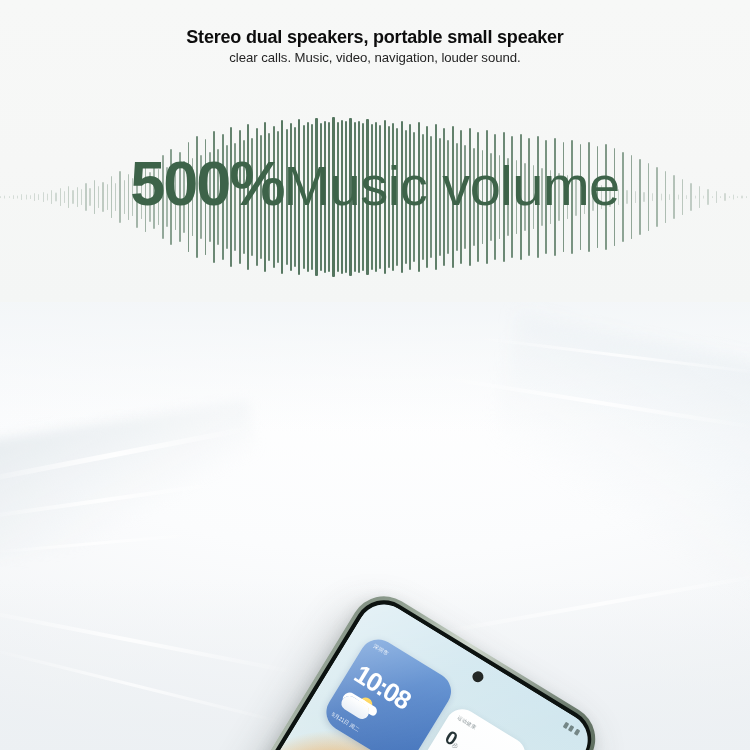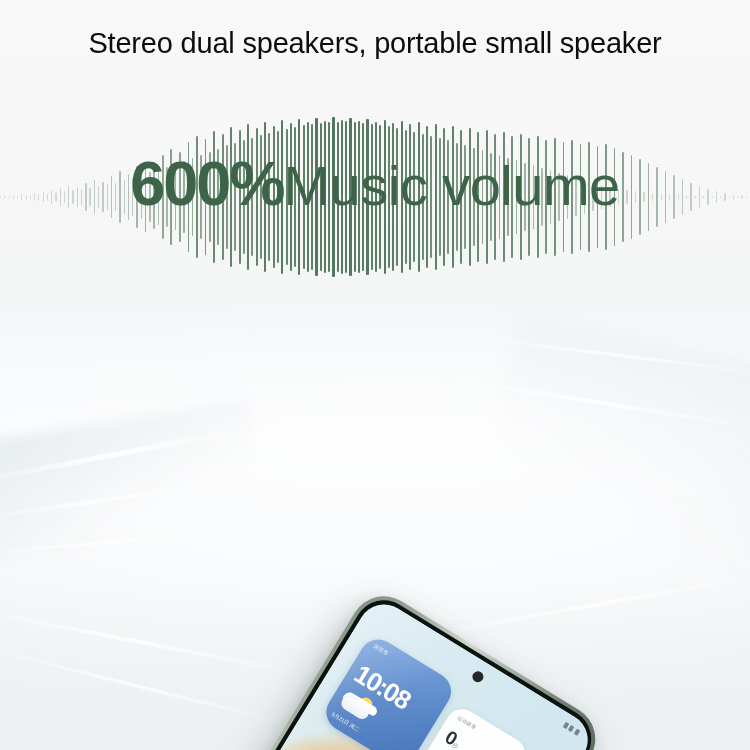--- a/index.html
+++ b/index.html
@@ -14,21 +14,21 @@
   
   .audio-section {
     position:absolute; left:0; top:0; width:750px; height:302px;
     background:linear-gradient(180deg,#f7f8f7 0%, #f6f7f6 55%, #f4f6f5 100%);
     overflow:hidden;
   }
   .audio-section .hdr {
     position:absolute; left:0; top:0; width:750px; z-index:4; text-align:center;
   }
   .headline {
-    font-size:29px; font-weight:normal; color:#0d0d0d;
+    font-size:18px; font-weight:bold; color:#0d0d0d;
     letter-spacing:-0.2px; margin-top:28px; line-height:1.1;
   }
   .subline {
     font-size:13.2px; color:#242424; line-height:1.55;
     margin-top:12px; letter-spacing:-0.05px;
   }
 
   
   .wave {
     position:absolute; left:0; top:112px; width:750px; height:170px; z-index:1;
@@ -320,25 +320,26 @@
         <i style="left: 720.17px; height: 2px; background: rgb(61, 99, 73); opacity: 0.169; width: 1.11px;"></i>
         <i style="left: 724.432px; height: 8px; background: rgb(61, 99, 73); opacity: 0.196; width: 1.16px;"></i>
         <i style="left: 728.693px; height: 2px; background: rgb(61, 99, 73); opacity: 0.169; width: 1.11px;"></i>
         <i style="left: 732.955px; height: 5px; background: rgb(61, 99, 73); opacity: 0.182; width: 1.13px;"></i>
         <i style="left: 737.216px; height: 2px; background: rgb(61, 99, 73); opacity: 0.169; width: 1.11px;"></i>
         <i style="left: 741.477px; height: 3px; background: rgb(61, 99, 73); opacity: 0.174; width: 1.12px;"></i>
         <i style="left: 745.739px; height: 2px; background: rgb(61, 99, 73); opacity: 0.169; width: 1.11px;"></i>
       </div>
 
     <div class="bigvol">
-      <span class="pct">600%</span><span class="lbl">Music volume</span>
+      <span class="pct">500%</span><span class="lbl">Music volume</span>
     </div>
 
     <div class="hdr">
       <h1 class="headline">Stereo dual speakers, portable small speaker</h1>
+      <p class="subline" style="margin-top:0">clear calls. Music, video, navigation, louder sound.</p>
     </div>
   </section>
 
   <section class="ram-section">
 
     <div class="shade" style="left:-40px; top:120px; width:300px; height:120px; background:linear-gradient(160deg, rgba(226,232,236,.85) 0%, rgba(255,255,255,0) 72%); transform:rotate(-9deg); filter:blur(6px);"></div>
     <div class="shade" style="left:0; top:0; width:750px; height:130px; background:linear-gradient(180deg, rgba(243,246,248,.95) 0%, rgba(255,255,255,0) 100%);"></div>
     <div class="shade" style="right:-60px; top:40px; width:320px; height:240px; background:linear-gradient(200deg, rgba(232,238,242,.7) 0%, rgba(255,255,255,0) 70%); transform:rotate(12deg); filter:blur(8px);"></div>
     <div class="shade" style="left:0; bottom:0; width:750px; height:170px; background:linear-gradient(0deg, rgba(236,240,243,.9) 0%, rgba(255,255,255,0) 100%);"></div>
 

